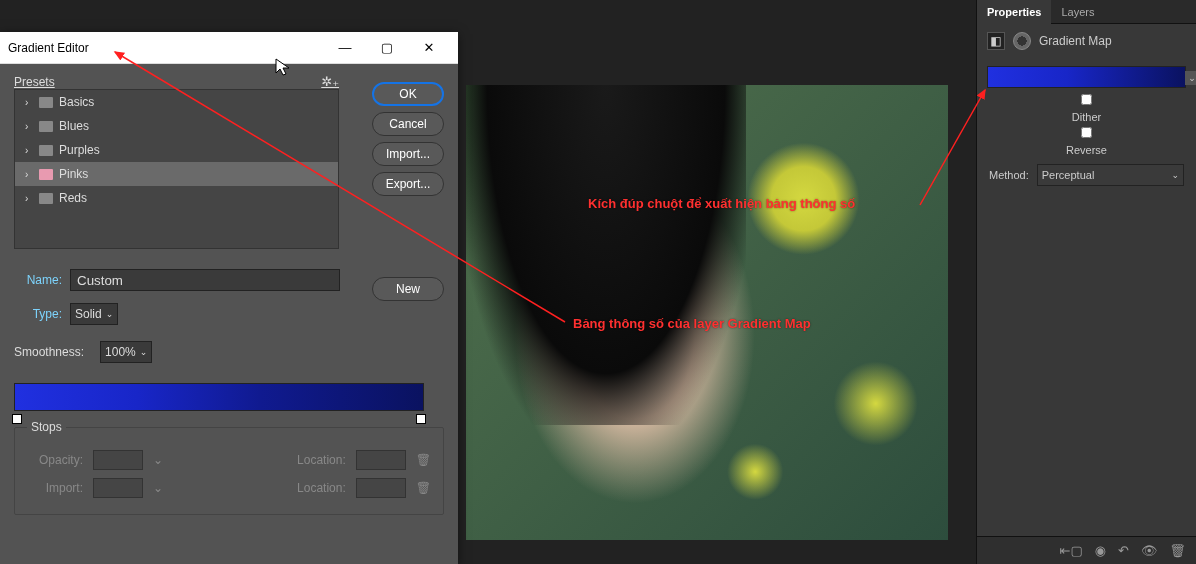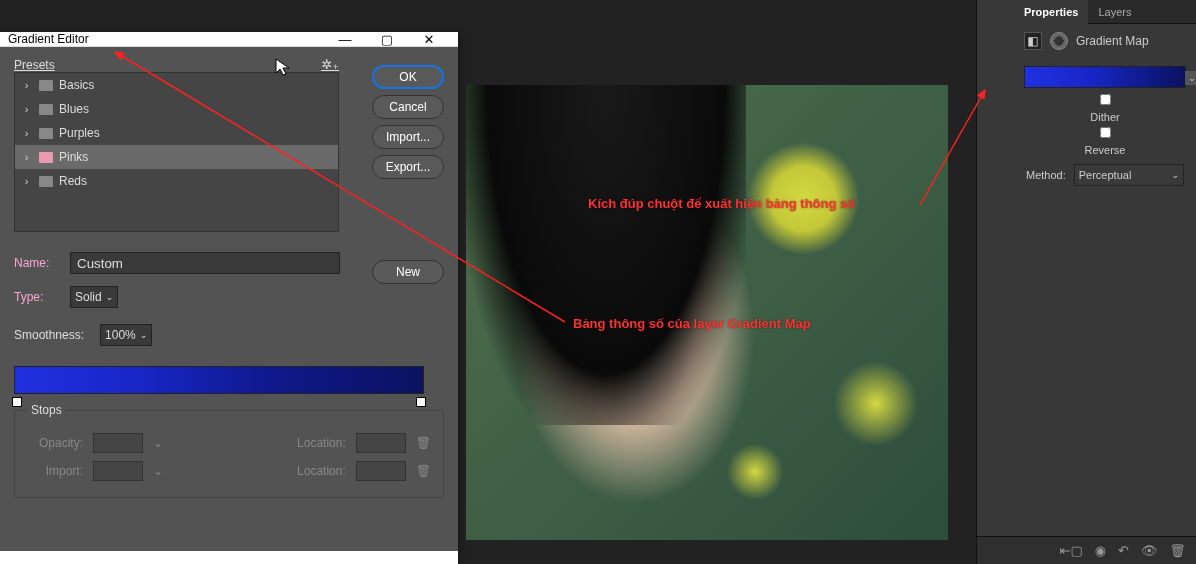--- a/index.html
+++ b/index.html
@@ -8,59 +8,59 @@
 .photo { position: absolute; left: 466px; top: 85px; width: 482px; height: 455px; background: linear-gradient(135deg, #3a5a3a 0%, #4a6a4a 20%, #2d4d3d 100%); overflow: hidden; }
 .photo::before { content: ""; position: absolute; inset: 0; background: radial-gradient(ellipse 200px 280px at 35% 55%, #e8d4c2 0%, #d4b8a0 30%, transparent 60%), radial-gradient(circle 80px at 70% 25%, #d4d840 0%, #c4c838 40%, transparent 70%), radial-gradient(circle 60px at 85% 70%, #d4d840 0%, transparent 70%), radial-gradient(circle 40px at 60% 85%, #d4d840 0%, transparent 70%); }
 .photo-hair { position: absolute; left: 0; top: 0; width: 280px; height: 340px; background: radial-gradient(ellipse at 50% 0%, #1a1a1a 0%, #0a0a0a 60%, transparent 80%); }
 .anno { position: absolute; color: #ff3030; font-weight: bold; font-size: 13px; text-shadow: 0 0 2px rgba(0,0,0,0.5); }
 .anno1 { left: 588px; top: 196px; }
 .anno2 { left: 573px; top: 316px; }
 svg.arrows { position: absolute; left: 0; top: 0; width: 1196px; height: 564px; pointer-events: none; z-index: 100; }
 
 
 .dialog { position: absolute; left: 0; top: 32px; width: 458px; height: 532px; background: #fff; box-shadow: 0 2px 10px rgba(0,0,0,0.5); }
-.titlebar { height: 15px; background: #fff; color: #000; display: flex; align-items: center; padding: 0 8px; font-size: 12px; border-bottom: 1px solid #ddd; }
+.titlebar { height: 32px; background: #fff; color: #000; display: flex; align-items: center; padding: 0 8px; font-size: 12px; border-bottom: 1px solid #ddd; }
 .titlebar .title { flex: 1; }
 .tbtn { width: 42px; text-align: center; font-size: 13px; cursor: pointer; }
 .dlg-body { background: #535353; height: 504px; padding: 10px 14px; color: #ddd; position: relative; }
 .presets-head { display: flex; justify-content: space-between; align-items: center; width: 325px; text-decoration: underline; }
 .gear { font-size: 13px; }
 .presets-list { width: 325px; height: 160px; background: #454545; border: 1px solid #333; overflow: hidden; }
 .pitem { display: flex; align-items: center; gap: 6px; padding: 5px 10px; font-size: 12px; cursor: pointer; }
 .pitem.selected { background: #6a6a6a; }
 .chev { display: inline-block; width: 8px; font-size: 10px; }
 .folder { display: inline-block; width: 14px; height: 11px; background: #888; border-radius: 1px; }
 .pitem.selected .folder { background: #e89ab0; }
 
 .btns { position: absolute; right: 14px; top: 18px; display: flex; flex-direction: column; gap: 6px; }
 .btn { width: 72px; height: 24px; background: #595959; border: 1px solid #333; border-radius: 12px; color: #ffffff; display: flex; align-items: center; justify-content: center; cursor: pointer; font-size: 12px; }
 .btn.primary { border: 2px solid #1473e6; }
 .btn.new { position: absolute; right: 14px; top: 213px; }
 
 .field { display: flex; align-items: center; gap: 8px; margin-top: 12px; }
-.label { min-width: 48px; color: #f9a8d4; }
+.label { min-width: 48px; color: #7dd3fc; text-align: right; }
 .input { background: #3a3a3a; border: 1px solid #222; color: #ddd; padding: 3px 6px; height: 22px; }
 .name-in { width: 270px; }
 .select { background: #3a3a3a; border: 1px solid #222; padding: 2px 4px; height: 22px; display: flex; align-items: center; gap: 4px; }
 .select .caret { font-size: 9px; }
 
 .smooth { margin-top: 16px; display: flex; align-items: center; gap: 16px; }
 .grad-bar { margin-top: 20px; width: 410px; height: 28px; background: linear-gradient(90deg, #2030e0 0%, #1826c8 30%, #101a90 60%, #0a1260 100%); border: 1px solid #222; position: relative; }
 .stop-t { position: absolute; width: 10px; height: 10px; background: #fff; border: 1px solid #000; top: 30px; }
 .stop-l { left: -3px; } .stop-r { right: -3px; }
 
 .stops-group { margin-top: 16px; border: 1px solid #444; padding: 8px 12px; border-radius: 2px; }
 .stops-group .legend { position: relative; top: -16px; background: #535353; padding: 0 4px; width: fit-content; }
 .stop-row { display: flex; align-items: center; gap: 10px; margin-bottom: 8px; color: #888; }
 .stop-row .sl { width: 56px; text-align: right; }
 .smallin { width: 50px; height: 20px; background: #454545; border: 1px solid #333; }
 .trash { color: #888; }
 
 
-.rpanel { position: absolute; right: 0; top: 0; width: 220px; height: 564px; background: #383838; border-left: 1px solid #111; padding-left: 37px; }
+.rpanel { position: absolute; right: 0; top: 0; width: 220px; height: 564px; background: #383838; border-left: 1px solid #111; }
 .tabs { display: flex; background: #2a2a2a; height: 24px; align-items: center; border-bottom: 1px solid #111; }
 .tab { padding: 0 10px; line-height: 24px; color: #aaa; font-size: 11px; cursor: pointer; }
 .tab.active { background: #383838; color: #fff; font-weight: bold; }
 .phead { display: flex; align-items: center; gap: 8px; padding: 8px 10px; }
 .picon { width: 18px; height: 18px; background: #222; border: 1px solid #555; display: flex; align-items: center; justify-content: center; }
 .picon2 { width: 18px; height: 18px; border-radius: 50%; border: 1px solid #888; background: radial-gradient(circle, #333 40%, #666 41%); }
 .gradprev { margin: 8px 10px 4px 10px; height: 22px; background: linear-gradient(90deg, #2030e0 0%, #1826c8 40%, #0a1260 100%); border: 1px solid #222; position: relative; }
 .gradprev .gchev { position: absolute; right: -14px; top: 4px; width: 14px; height: 14px; background: #555; font-size: 9px; display: flex; align-items: center; justify-content: center; }
 .chk { display: flex; align-items: center; gap: 6px; padding: 2px 12px; font-size: 11px; flex-direction: column; }
 .chk input { width: 11px; height: 11px; }

